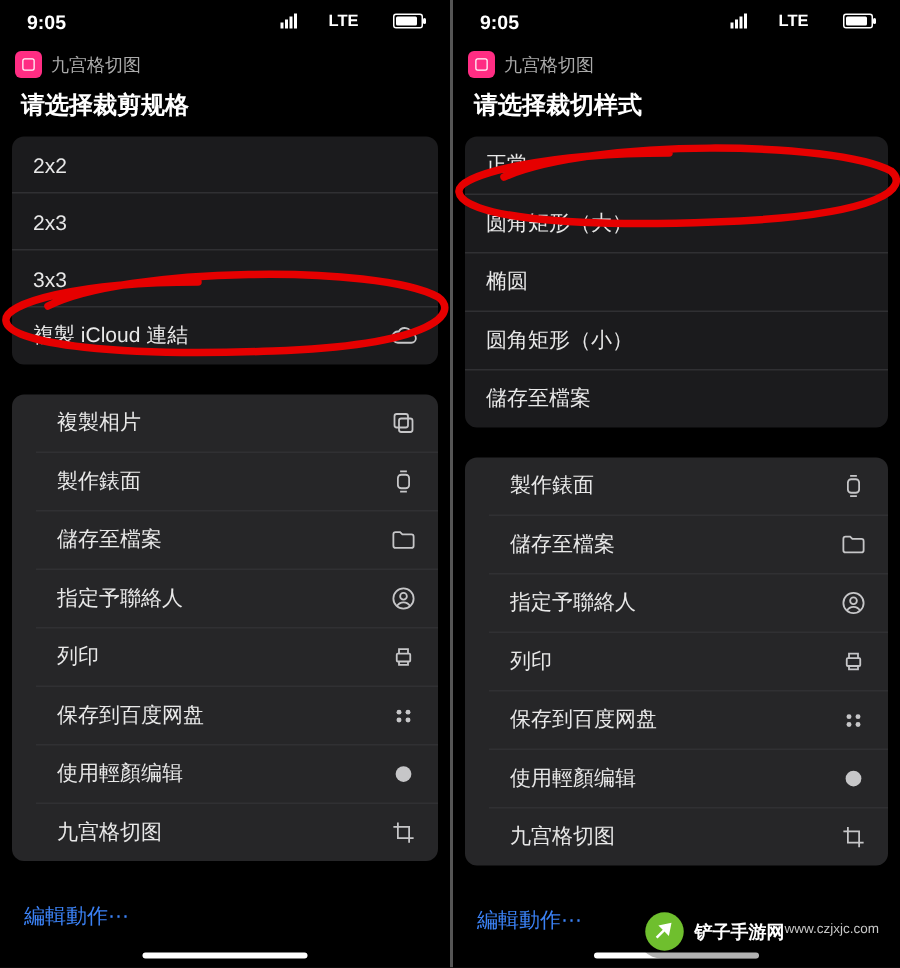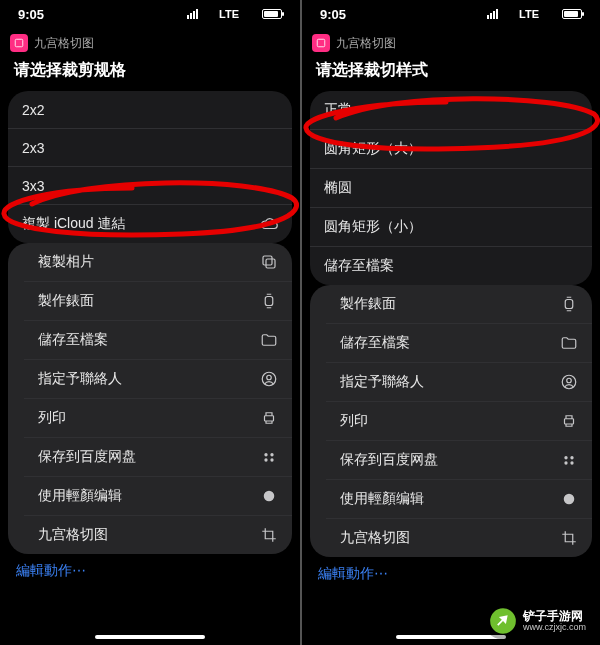--- a/index.html
+++ b/index.html
@@ -64,23 +64,23 @@
 
   .sheet-title {
     color: #fff;
     font-size: 16px;
     font-weight: 600;
     padding: 0 14px 10px 14px;
   }
 
   
   .group {
-    margin: 0 8px 0 8px;
+    margin: 0 8px 20px 8px;
     background: #1b1b1d;
-    border-radius: 20px;
+    border-radius: 8px;
     overflow: hidden;
   }
   .group.secondary { background: #262628; padding-left: 16px; }
   .row {
     display: flex;
     align-items: center;
     justify-content: space-between;
     padding: 10px 14px;
     color: #e8e8e8;
     font-size: 14px;
@@ -123,21 +123,21 @@
     display: flex;
     align-items: center;
     gap: 6px;
     background: rgba(0,0,0,0.30);
     padding: 4px 8px 4px 4px;
     border-radius: 16px;
   }
   .wm-logo {
     width: 28px; height: 28px;
   }
-  .wm-text { display:flex; flex-direction:column; line-height:1.05; }
+  .wm-text { display:flex; flex-direction:row; line-height:1.05; }
   .wm-text .t1 { color:#fff; font-size:12px; font-weight:600; }
   .wm-text .t2 { color:#c8c8c8; font-size:9px; }
 </style>
 </head>
 <body>
 
 <div class="screens">
 
   <div class="phone">
     <div class="status-bar">

